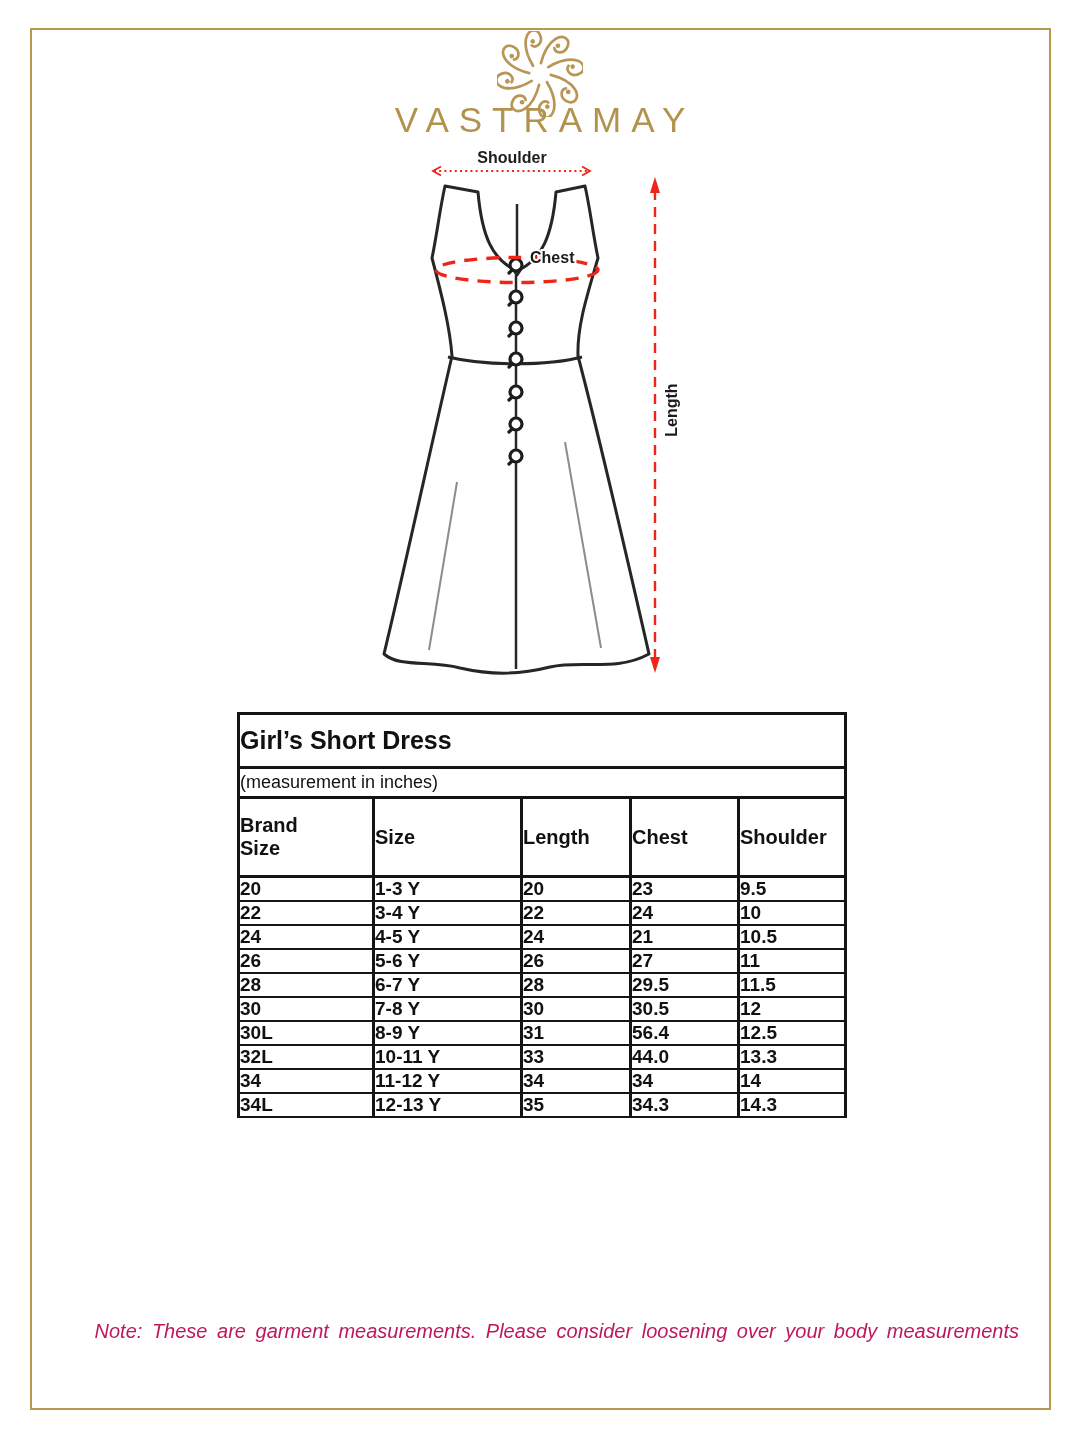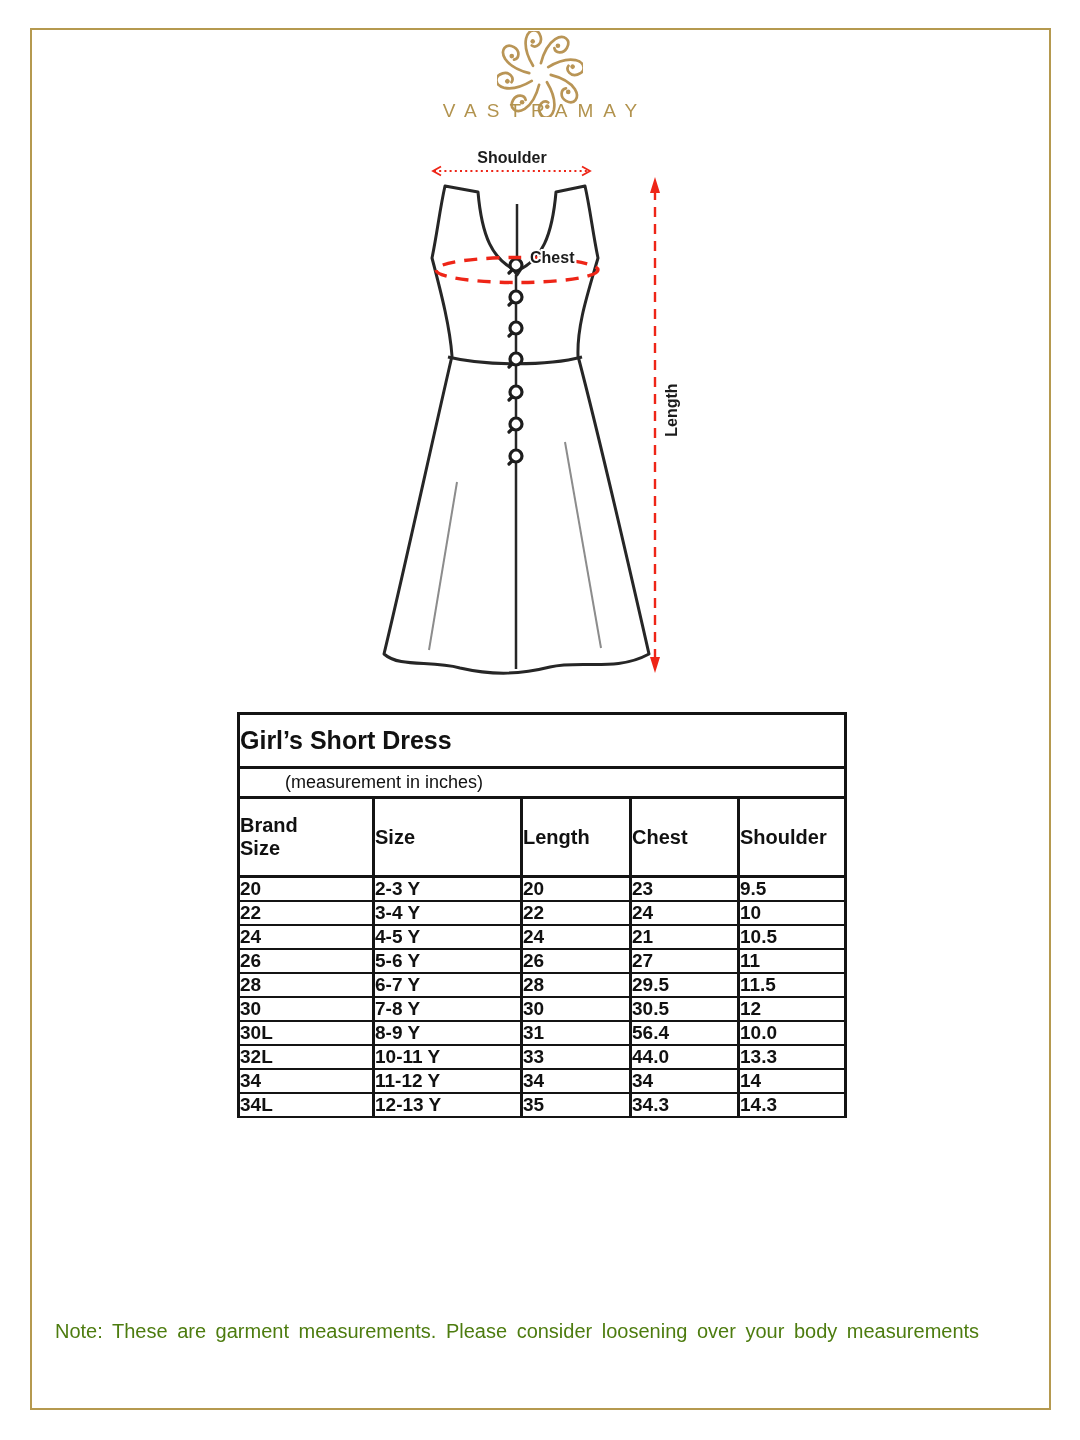--- a/index.html
+++ b/index.html
@@ -10,47 +10,47 @@
   }
   .gold-frame {
     position:absolute; left:30px; top:28px; width:1021px; height:1382px;
     border:2px solid #b5994f; pointer-events:none;
   }
   
   .brand { position:absolute; left:0; top:0; width:100%; text-align:center; }
   .brand-icon { position:absolute; left:497px; top:31px; }
   .brand-name {
     position:absolute; left:0; top:100px; width:100%;
-    font-size:19px; letter-spacing:10px; padding-left:10px;
+    font-size:35px; letter-spacing:10px; padding-left:10px;
     color:#b2934e; font-weight:400;
   }
   
   .dress-figure { position:absolute; left:360px; top:146px; }
   .fig-label { font-weight:bold; font-size:16px; fill:#1c1c1c;
                paint-order:stroke; stroke:#ffffff; stroke-width:4px; }
   
   .size-table {
     position:absolute; left:237px; top:712px; width:607px;
     border-collapse:collapse; table-layout:fixed;
     color:#111; text-align:left;
   }
   .size-table td, .size-table th { border:3px solid #141414; }
   .size-table .title-cell { height:54px; font-size:25px; font-weight:bold; }
-  .size-table .subtitle-cell { height:30px; font-size:18px; font-weight:normal;padding-left:45px; }
+  .size-table .subtitle-cell { height:30px; font-size:18px; font-weight:normal; }
   .size-table th { height:79px; font-size:20px; font-weight:bold; }
   .size-table th .narrow { display:inline-block; max-width:78px; line-height:1.15; }
   .size-table tbody td { height:17px; font-size:19px; font-weight:bold;
                          border-top-width:2px; border-bottom-width:2px; }
   .col-brand { width:135px; } .col-size { width:148px; }
   .col-length { width:109px; } .col-chest { width:108px; } .col-shoulder { width:107px; }
   
   .note {
     position:absolute; left:55px; right:61px; top:1311px;
-    text-align:left; font-size:20px; line-height:40px;
-    color:#4d7c0f; word-spacing:4px;
+    text-align:right; font-size:20px; line-height:40px;
+    color:#be185d; word-spacing:4px;font-style:italic;
   }
 </style>
 </head>
 <body>
 
 <div class="page">
 
   <div class="gold-frame"></div>
 
   <header class="brand">
@@ -152,21 +152,21 @@
         <th><span class="narrow">Brand Size</span></th>
         <th>Size</th>
         <th>Length</th>
         <th>Chest</th>
         <th>Shoulder</th>
       </tr>
     </thead>
     <tbody>
       <tr>
         <td>20</td>
-        <td>2-3 Y</td>
+        <td>1-3 Y</td>
         <td>20</td>
         <td>23</td>
         <td>9.5</td>
       </tr>
       <tr>
         <td>22</td>
         <td>3-4 Y</td>
         <td>22</td>
         <td>24</td>
         <td>10</td>
@@ -197,21 +197,21 @@
         <td>7-8 Y</td>
         <td>30</td>
         <td>30.5</td>
         <td>12</td>
       </tr>
       <tr>
         <td>30L</td>
         <td>8-9 Y</td>
         <td>31</td>
         <td>56.4</td>
-        <td>10.0</td>
+        <td>12.5</td>
       </tr>
       <tr>
         <td>32L</td>
         <td>10-11 Y</td>
         <td>33</td>
         <td>44.0</td>
         <td>13.3</td>
       </tr>
       <tr>
         <td>34</td>

